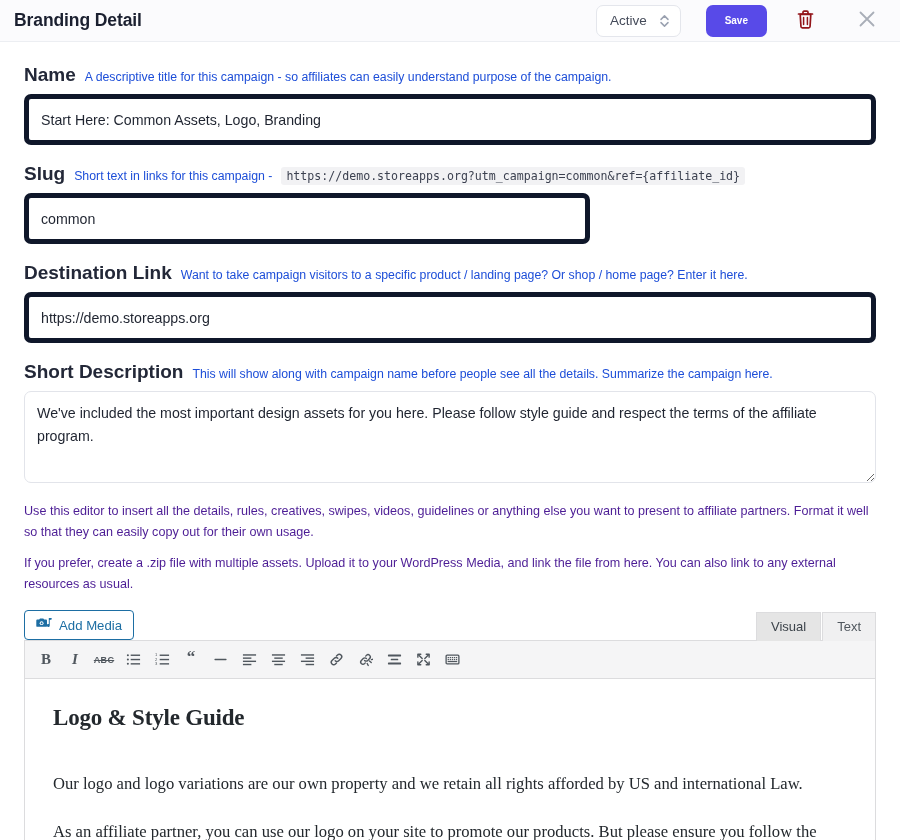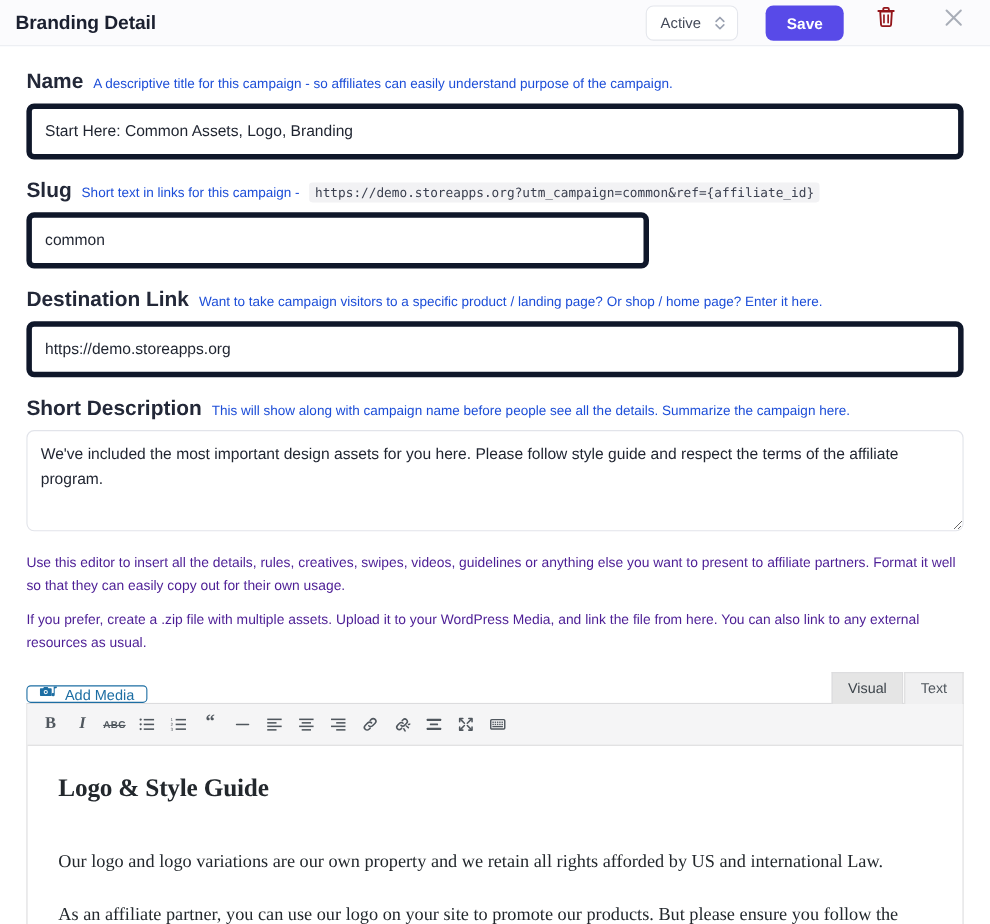--- a/index.html
+++ b/index.html
@@ -24,21 +24,21 @@
   }
   .header-title {
     font-size: 17.5px;
     font-weight: 700;
     color: #1b2030;
     letter-spacing: -0.1px;
   }
   .header-actions {
     margin-left: auto;
     display: flex;
-    align-items: flex-start;
+    align-items: center;
     gap: 25px;
   }
   .status-select {
     display: flex;
     align-items: center;
     gap: 12px;
     background: #ffffff;
     border: 1px solid #e4e6ec;
     border-radius: 7px;
     padding: 6px 10px 6px 13px;
@@ -53,21 +53,21 @@
     line-height: 0;
     color: #9aa1b0;
   }
   .btn-save {
     background: #584ae8;
     color: #ffffff;
     border: none;
     border-radius: 7px;
     height: 32px;
     padding: 0 19px;
-    font-size: 14px;
+    font-size: 10px;
     font-weight: 700;
     font-family: "Liberation Sans", sans-serif;
     cursor: pointer;
   }
   .icon-btn {
     background: none;
     border: none;
     padding: 0 4px;
     cursor: pointer;
     display: flex;
@@ -161,21 +161,21 @@
     align-items: center;
     gap: 7px;
     border: 1px solid #1d6ea3;
     color: #1d6ea3;
     background: #fff;
     border-radius: 4px;
     padding: 6px 11px;
     font-size: 13.2px;
     font-family: "Liberation Sans", sans-serif;
     cursor: pointer;
-    height: 16px;
+    height: 30px;
   }
   .editor-tabs {
     margin-left: auto;
     display: flex;
     align-items: flex-end;
     gap: 1px;
   }
   .tab {
     font-size: 13px;
     padding: 6px 14px 7px 14px;

